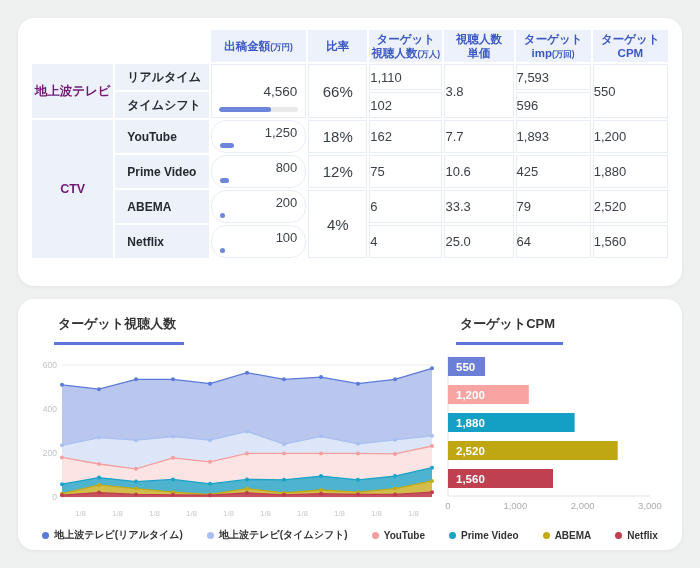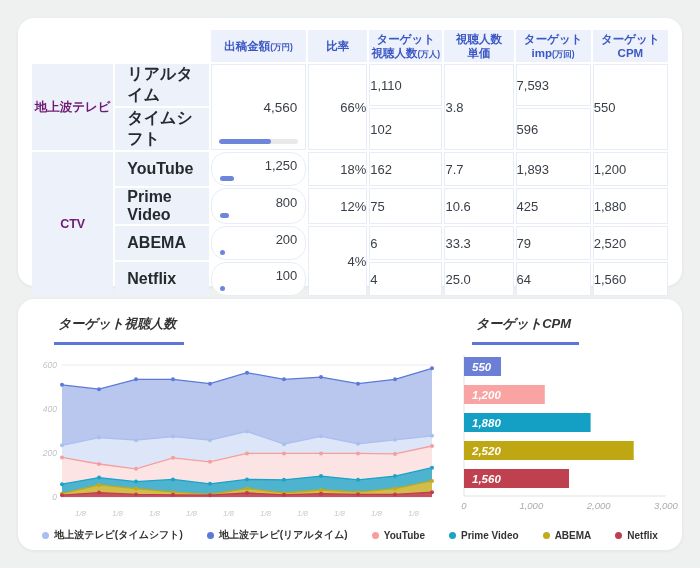--- a/index.html
+++ b/index.html
@@ -23,34 +23,34 @@
   table.media-table { border-collapse:separate; border-spacing:2px; table-layout:fixed; width:100%; }
   .media-table td { vertical-align:middle; }
   td.blank { background:transparent; }
   td.hd {
     background:#edf1fb; color:#3a57c4; font-weight:bold;
     font-size:11.5px; text-align:center; line-height:1.25; height:32px;
   }
   td.hd .unit { font-size:8.5px; font-weight:bold; }
   td.grp, td.sub { background:#edf1fa; }
   td.grp { text-align:center; font-weight:bold; font-size:12.5px; color:#701a75; }
-  td.sub { font-weight:bold; font-size:16px; color:#252a31; padding-left:12px; height:34px; }
+  td.sub { font-weight:bold; font-size:12px; color:#252a31; padding-left:12px; height:26px; }
   td.data { background:#fff; border:1px solid #e7edf8; }
   td.amount { padding:3px 8px 4px 8px;border-radius:15px; }
   td.amount .val { display:block; text-align:right; font-size:13px; line-height:17px; margin-bottom:2px; }
   .bartrack { height:5px; background:#e9e9e9; border-radius:3px; overflow:hidden; }
   .barfill { height:5px; background:#6d86dc; border-radius:3px; min-width:5px; }
   td.amount-merged { position:relative; padding:0 8px; }
   td.amount-merged .val { display:block; text-align:right; font-size:13.5px; }
   td.amount-merged .bartrack { position:absolute; left:7px; right:7px; bottom:5px; }
-  td.ratio { text-align:right; font-size:13px;margin-top:16px; }
+  td.ratio { text-align:center; font-size:15px;margin-top:16px; }
   td.rnum { padding-right:11px; font-size:13px; }
 
   
-  .charts-row { display:flex; gap:20px;font-style:italic; }
+  .charts-row { display:flex; gap:4px; }
   .area-block { width:408px; }
   .bar-block { width:235px; }
   .chart-title {
     display:inline-block; font-size:13px; font-weight:bold; color:#333;
     padding:2px 8px 9px 4px; border-bottom:3px solid #5b76d8; margin-left:14px;
   }
   .area-block .chart-title { margin-left:18px; }
   .chart-svg { display:block; margin-top:8px; }
   .legend { display:flex; justify-content:center; gap:24px; margin-top:3px; }
   .legend-item { display:flex; align-items:center; gap:5px; font-size:10px; font-weight:bold; color:#333; }
@@ -291,28 +291,28 @@
           <text x="14" y="129.5" font-size="11.5" font-weight="600" fill="#ffffff">1,560</text>
           <text x="6.0" y="156" text-anchor="middle" font-size="9.5" fill="#ababab">0</text>
           <text x="73.3" y="156" text-anchor="middle" font-size="9.5" fill="#ababab">1,000</text>
           <text x="140.7" y="156" text-anchor="middle" font-size="9.5" fill="#ababab">2,000</text>
           <text x="208.0" y="156" text-anchor="middle" font-size="9.5" fill="#ababab">3,000</text>
         </svg>
     </div>
   </div>
   <div class="legend" id="legend">
       <span class="legend-item">
+        <span class="legend-dot" style="background: rgb(91, 121, 216);"></span>
+        <span>地上波テレビ(リアルタイム)</span>
+      </span>
+      <span class="legend-item">
         <span class="legend-dot" style="background: rgb(168, 191, 240);"></span>
         <span>地上波テレビ(タイムシフト)</span>
       </span>
       <span class="legend-item">
-        <span class="legend-dot" style="background: rgb(91, 121, 216);"></span>
-        <span>地上波テレビ(リアルタイム)</span>
-      </span>
-      <span class="legend-item">
         <span class="legend-dot" style="background: rgb(245, 158, 158);"></span>
         <span>YouTube</span>
       </span>
       <span class="legend-item">
         <span class="legend-dot" style="background: rgb(27, 163, 199);"></span>
         <span>Prime Video</span>
       </span>
       <span class="legend-item">
         <span class="legend-dot" style="background: rgb(194, 170, 24);"></span>
         <span>ABEMA</span>

